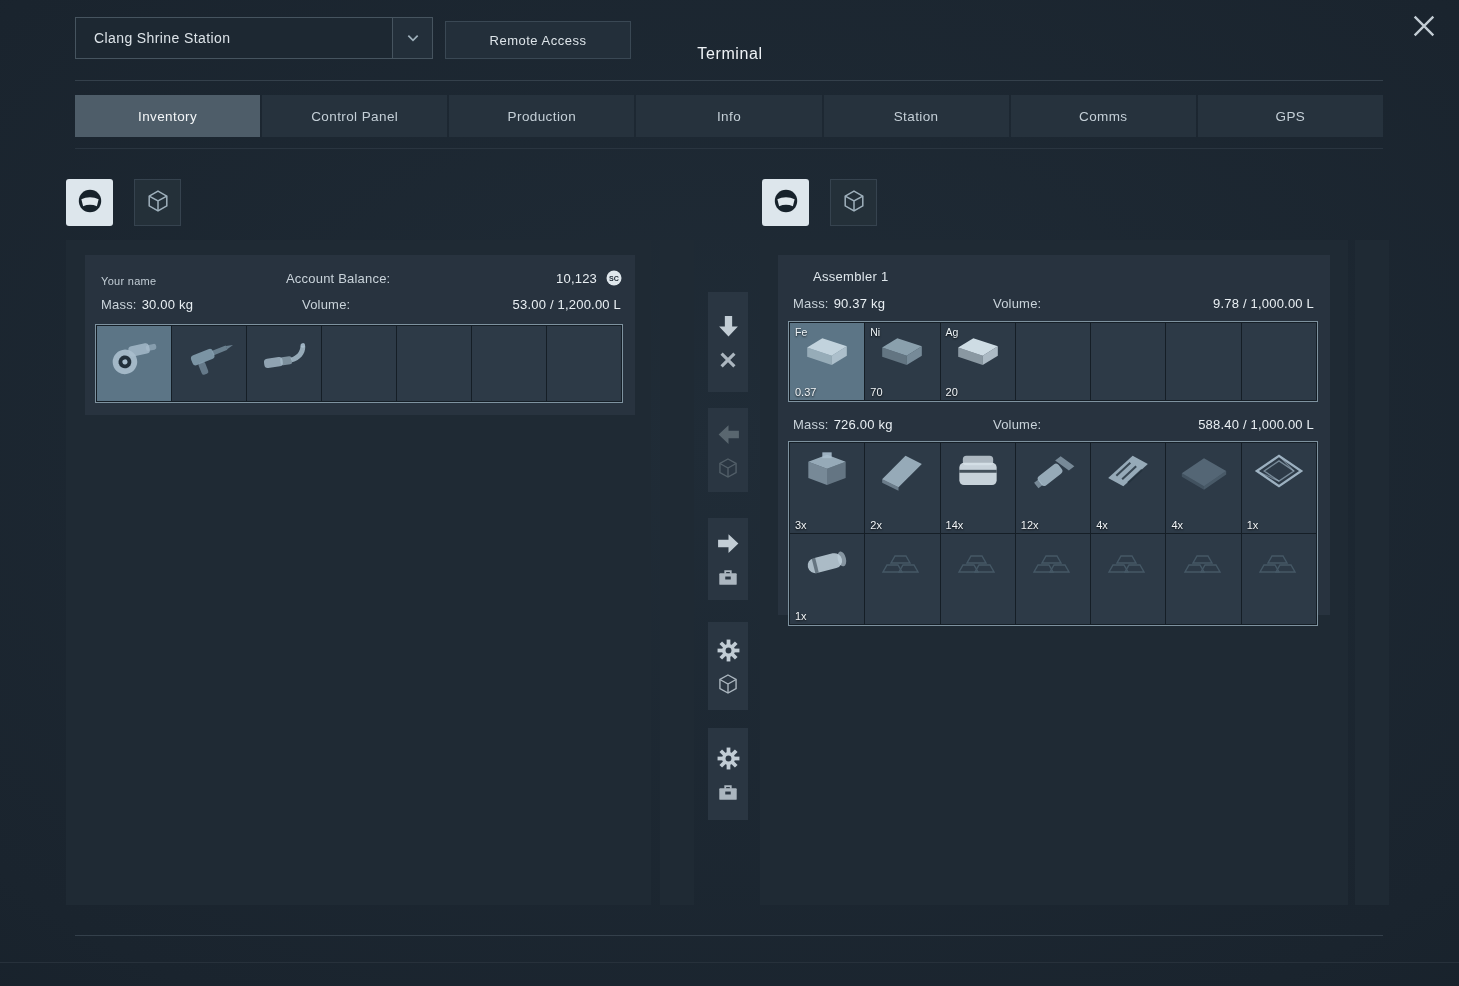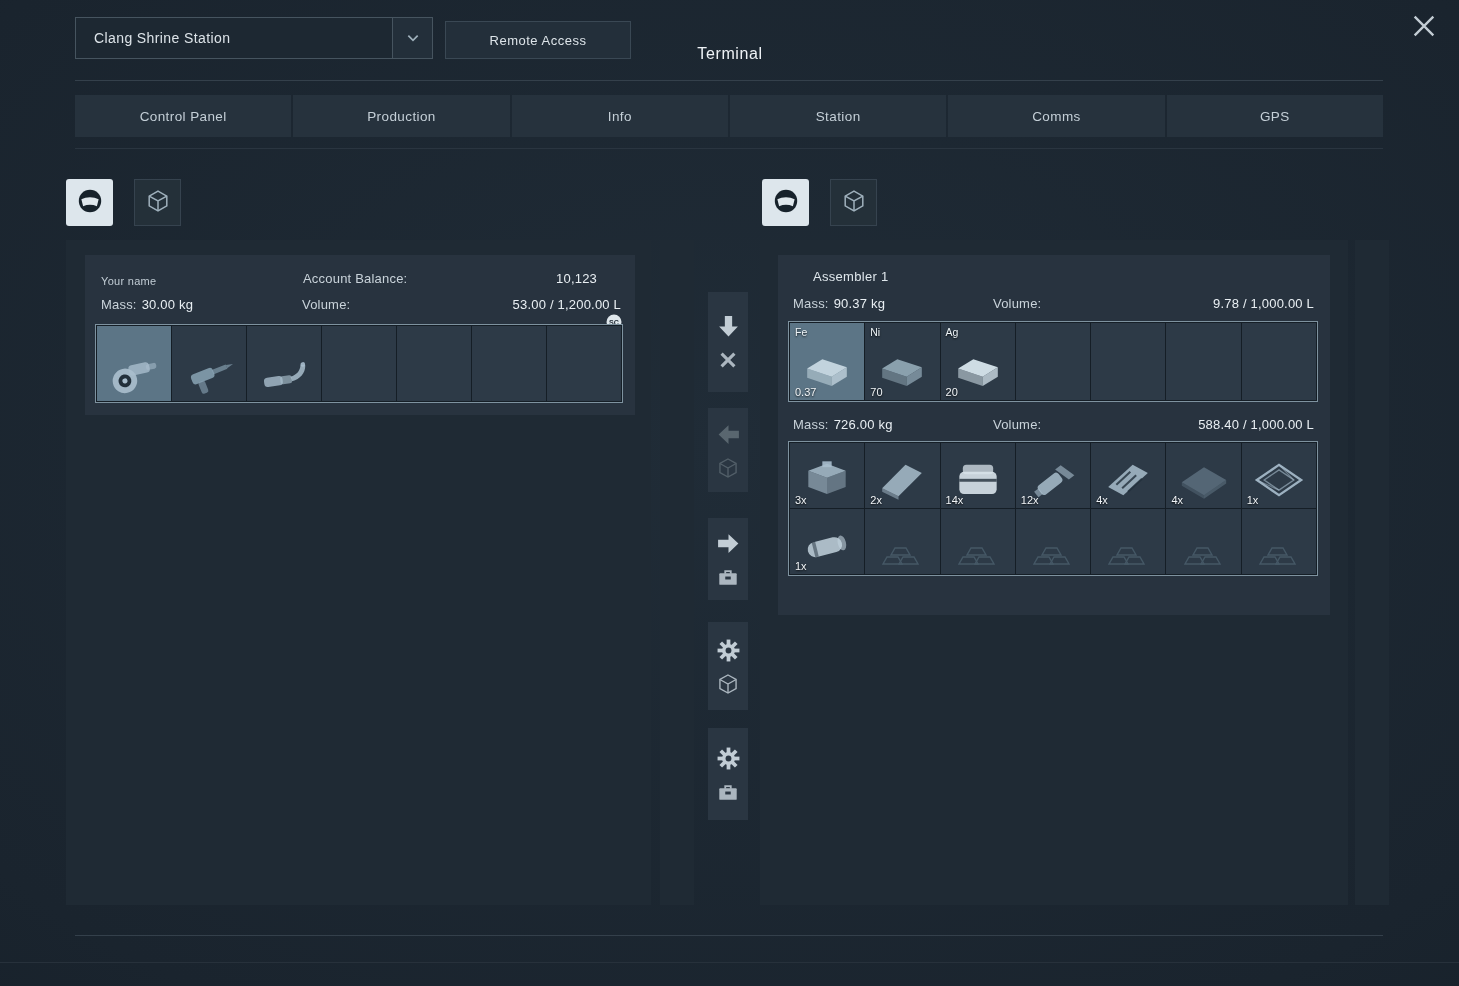--- a/index.html
+++ b/index.html
@@ -67,21 +67,21 @@
   .card-title { position:absolute; font-size:13px; color:#dfe7ec; letter-spacing:.3px;margin-left:20px; }
   .coin { position:absolute; width:18px; height:18px; color:#dfe7ec; }
   .coin svg { width:100%; height:100%; }
 
   
   .slot-grid {
     position:absolute;
     display:grid; grid-template-columns:repeat(7,1fr); gap:1px;
     background:#151e26; border:1px solid #7e929f; padding:1px;
   }
-  .slot { background:#2d3a47; position:relative; display:flex; align-items:flex-end; justify-content:center; cursor:pointer; }
+  .slot { background:#2d3a47; position:relative; display:flex; align-items:flex-start; justify-content:center; cursor:pointer; }
   .slot.selected { background:#5c7586; }
   .slot .icon { display:flex; align-items:center; justify-content:center; color:#a9becd; }
   .slot .icon svg { width:56px; height:56px; }
   .slot.ghost .icon { color:#455866; }
   .slot.ghost .icon svg { width:48px; height:48px; }
   .slot .tag {
     position:absolute; top:3px; left:5px; font-size:10.5px; color:#edf3f6;
     text-shadow:0 1px 2px rgba(0,0,0,.8);
   }
   .slot .qty {
@@ -127,20 +127,21 @@
 <div class="abs btn-remote" data-name="remote-access-button">
   <span data-name="remote-access-label">Remote Access</span>
 </div>
 <div class="abs page-title" data-name="page-title">Terminal</div>
 <div class="abs close-btn" data-name="close-icon"><svg viewBox="0 0 24 24" fill="none" stroke="currentColor" stroke-width="2">
       <path d="M4 4l16 16M20 4L4 20"></path>
     </svg></div>
 <div class="abs hr hr-top" data-name="header-divider"></div>
 
 <div class="abs tab-bar" data-name="tab-bar">
+    <div class="tab active" data-name="tab-inventory">Inventory</div>
     <div class="tab" data-name="tab-control-panel">Control Panel</div>
     <div class="tab" data-name="tab-production">Production</div>
     <div class="tab" data-name="tab-info">Info</div>
     <div class="tab" data-name="tab-factions">Station</div>
     <div class="tab" data-name="tab-comms">Comms</div>
     <div class="tab" data-name="tab-gps">GPS</div>
   </div>
 <div class="abs hr hr-tabs" data-name="tabs-divider"></div>
 
 <div class="abs filter-btn light" style="left:66px; top:179px;" data-name="left-character-filter-button">
@@ -168,27 +169,27 @@
       </svg></span>
 </div>
 
 <div class="abs panel" style="left:66px; top:240px; width:585px; height:665px;" data-name="left-inventory-panel"></div>
 <div class="abs scroll-strip" style="left:660px; top:240px; width:34px; height:665px;" data-name="left-scrollbar"></div>
 <div class="abs panel" style="left:760px; top:240px; width:588px; height:665px;" data-name="right-inventory-panel"></div>
 <div class="abs scroll-strip" style="left:1355px; top:240px; width:34px; height:665px;" data-name="right-scrollbar"></div>
 
 <div class="card" style="left:85px; top:255px; width:550px; height:160px;" data-name="player-inventory-card">
   <span class="owner-name" style="left:16px; top:20px;" data-name="owner-name">Your name</span>
-  <div class="kv" style="left:218px; top:16px;">
+  <div class="kv" style="left:201px; top:16px;">
     <span data-name="account-balance-label">Account Balance:</span>
   </div>
   <div class="kv" style="right:38px; top:16px;">
     <span class="val" data-name="account-balance-value">10,123</span>
   </div>
-  <span class="coin" style="right:12px; top:14px;margin-top:44px;" data-name="space-credit-coin-icon"><svg viewBox="0 0 24 24">
+  <span class="coin" style="right:12px; top:14px;" data-name="space-credit-coin-icon"><svg viewBox="0 0 24 24">
         <circle cx="12" cy="12" r="10" fill="currentColor"></circle>
         <text x="12" y="15.6" text-anchor="middle" font-size="9.5" font-weight="bold" fill="#1d2833" font-family="sans-serif">SC</text>
       </svg></span>
   <div class="kv" style="left:16px; top:42px;">
     <span data-name="mass-label">Mass:</span>
     <span class="val" data-name="mass-value">30.00 kg</span>
   </div>
   <div class="kv" style="left:217px; top:42px;">
     <span data-name="volume-label">Volume:</span>
   </div>
@@ -296,21 +297,21 @@
   <div class="kv" style="left:15px; top:162px;">
     <span data-name="mass-label">Mass:</span>
     <span class="val" data-name="mass-value">726.00 kg</span>
   </div>
   <div class="kv" style="left:215px; top:162px;">
     <span data-name="volume-label">Volume:</span>
   </div>
   <div class="kv" style="right:16px; top:162px;">
     <span class="val" data-name="volume-value">588.40 / 1,000.00 L</span>
   </div>
-  <div class="slot-grid" style="left:10px; top:186px; width:530px; height:135px; grid-template-rows:repeat(2,1fr);" data-name="assembler-output-grid">
+  <div class="slot-grid" style="left:10px; top:186px; width:530px; height:185px; grid-template-rows:repeat(2,1fr);" data-name="assembler-output-grid">
       <div class="slot" data-name="slot-component-crate">
         <span class="icon" data-name="component-crate-icon">
           <svg viewBox="0 0 48 48">
             <g fill="currentColor">
               <path d="M8 16l16-6 16 6-16 6z" opacity=".85"></path>
               <path d="M8 16l16 6v14L8 30z" opacity=".6"></path>
               <path d="M24 22l16-6v14l-16 6z" opacity=".45"></path>
               <rect x="20" y="8" width="8" height="5" opacity=".9"></rect>
             </g>
           </svg>

